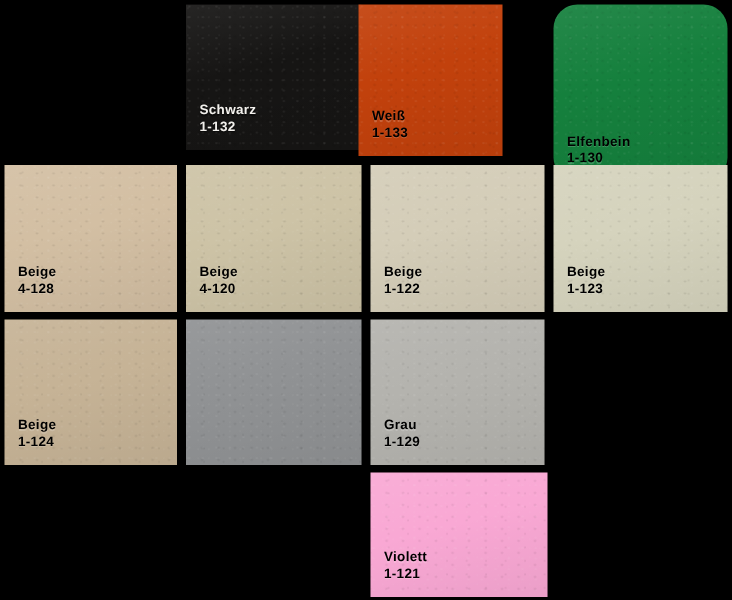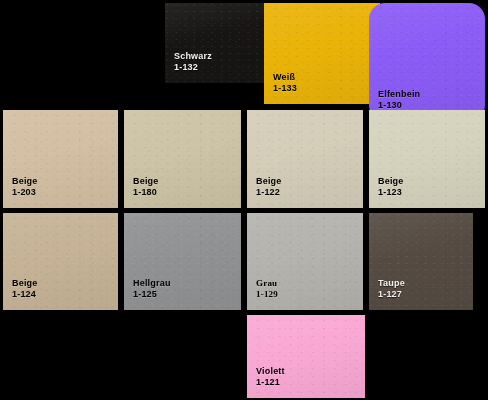--- a/index.html
+++ b/index.html
@@ -58,58 +58,58 @@
   .caption .nm { display: block; }
   .caption .cd { display: block; }
   .cap-dark  { color: #000000; text-shadow: 0 1px 0 rgba(255,255,255,0.18); }
   .cap-light { color: #f2f0ec; text-shadow: 0 1px 1px rgba(0,0,0,0.65); }
   .empty-cell { background: #000000; }
 </style>
 </head>
 <body>
 
 <div id="swatch-board" style="background: rgb(0, 0, 0);">
-    <div class="swatch" style="left: 124px; top: 3px; width: 117px; height: 80px; background: rgb(22, 21, 20); margin-left: 41px;">
+    <div class="swatch" style="left: 124px; top: 3px; width: 117px; height: 97px; background: rgb(22, 21, 20);">
       <div class="grain"></div>
       <div class="sheen"></div>
       <div class="caption cap-light">
         <span class="nm">Schwarz</span>
         <span class="cd">1-132</span>
       </div>
     </div>
-    <div class="swatch" style="left: 264px; top: 3px; width: 116px; height: 101px; background: #eab308;">
+    <div class="swatch" style="left: 239px; top: 3px; width: 96px; height: 101px; background: #c2410c;">
       <div class="grain"></div>
       <div class="sheen"></div>
       <div class="caption cap-dark">
         <span class="nm">Weiß</span>
         <span class="cd">1-133</span>
       </div>
     </div>
-    <div class="swatch" style="left: 369px; top: 3px; width: 116px; height: 118px; background: #8b5cf6; border-radius: 16px;">
+    <div class="swatch" style="left: 369px; top: 3px; width: 116px; height: 118px; background: #15803d; border-radius: 16px;">
       <div class="grain"></div>
       <div class="sheen"></div>
       <div class="caption cap-dark">
         <span class="nm">Elfenbein</span>
         <span class="cd">1-130</span>
       </div>
     </div>
     <div class="swatch" style="left: 3px; top: 110px; width: 115px; height: 98px; background: rgb(211, 191, 163);">
       <div class="grain"></div>
       <div class="sheen"></div>
       <div class="caption cap-dark">
         <span class="nm">Beige</span>
-        <span class="cd">1-203</span>
+        <span class="cd">4-128</span>
       </div>
     </div>
     <div class="swatch" style="left: 124px; top: 110px; width: 117px; height: 98px; background: rgb(205, 195, 166);">
       <div class="grain"></div>
       <div class="sheen"></div>
       <div class="caption cap-dark">
         <span class="nm">Beige</span>
-        <span class="cd">1-180</span>
+        <span class="cd">4-120</span>
       </div>
     </div>
     <div class="swatch" style="left: 247px; top: 110px; width: 116px; height: 98px; background: rgb(212, 205, 184);">
       <div class="grain"></div>
       <div class="sheen"></div>
       <div class="caption cap-dark">
         <span class="nm">Beige</span>
         <span class="cd">1-122</span>
       </div>
     </div>
@@ -125,39 +125,27 @@
       <div class="grain"></div>
       <div class="sheen"></div>
       <div class="caption cap-dark">
         <span class="nm">Beige</span>
         <span class="cd">1-124</span>
       </div>
     </div>
     <div class="swatch" style="left: 124px; top: 213px; width: 117px; height: 97px; background: rgb(144, 146, 148);">
       <div class="grain"></div>
       <div class="sheen"></div>
-      <div class="caption cap-dark">
-        <span class="nm">Hellgrau</span>
-        <span class="cd">1-125</span>
-      </div>
     </div>
-    <div class="swatch" style="left: 247px; top: 213px; width: 116px; height: 97px; background: rgb(180, 179, 174); font-family: Liberation Serif, serif;">
+    <div class="swatch" style="left: 247px; top: 213px; width: 116px; height: 97px; background: rgb(180, 179, 174);">
       <div class="grain"></div>
       <div class="sheen"></div>
       <div class="caption cap-dark">
         <span class="nm">Grau</span>
         <span class="cd">1-129</span>
-      </div>
-    </div>
-    <div class="swatch" style="left: 369px; top: 213px; width: 104px; height: 97px; background: rgb(85, 75, 66);">
-      <div class="grain"></div>
-      <div class="sheen"></div>
-      <div class="caption cap-light">
-        <span class="nm">Taupe</span>
-        <span class="cd">1-127</span>
       </div>
     </div>
     <div class="swatch" style="left: 247px; top: 315px; width: 118px; height: 83px; background: #f9a8d4;">
       <div class="grain"></div>
       <div class="sheen"></div>
       <div class="caption cap-dark">
         <span class="nm">Violett</span>
         <span class="cd">1-121</span>
       </div>
     </div>

